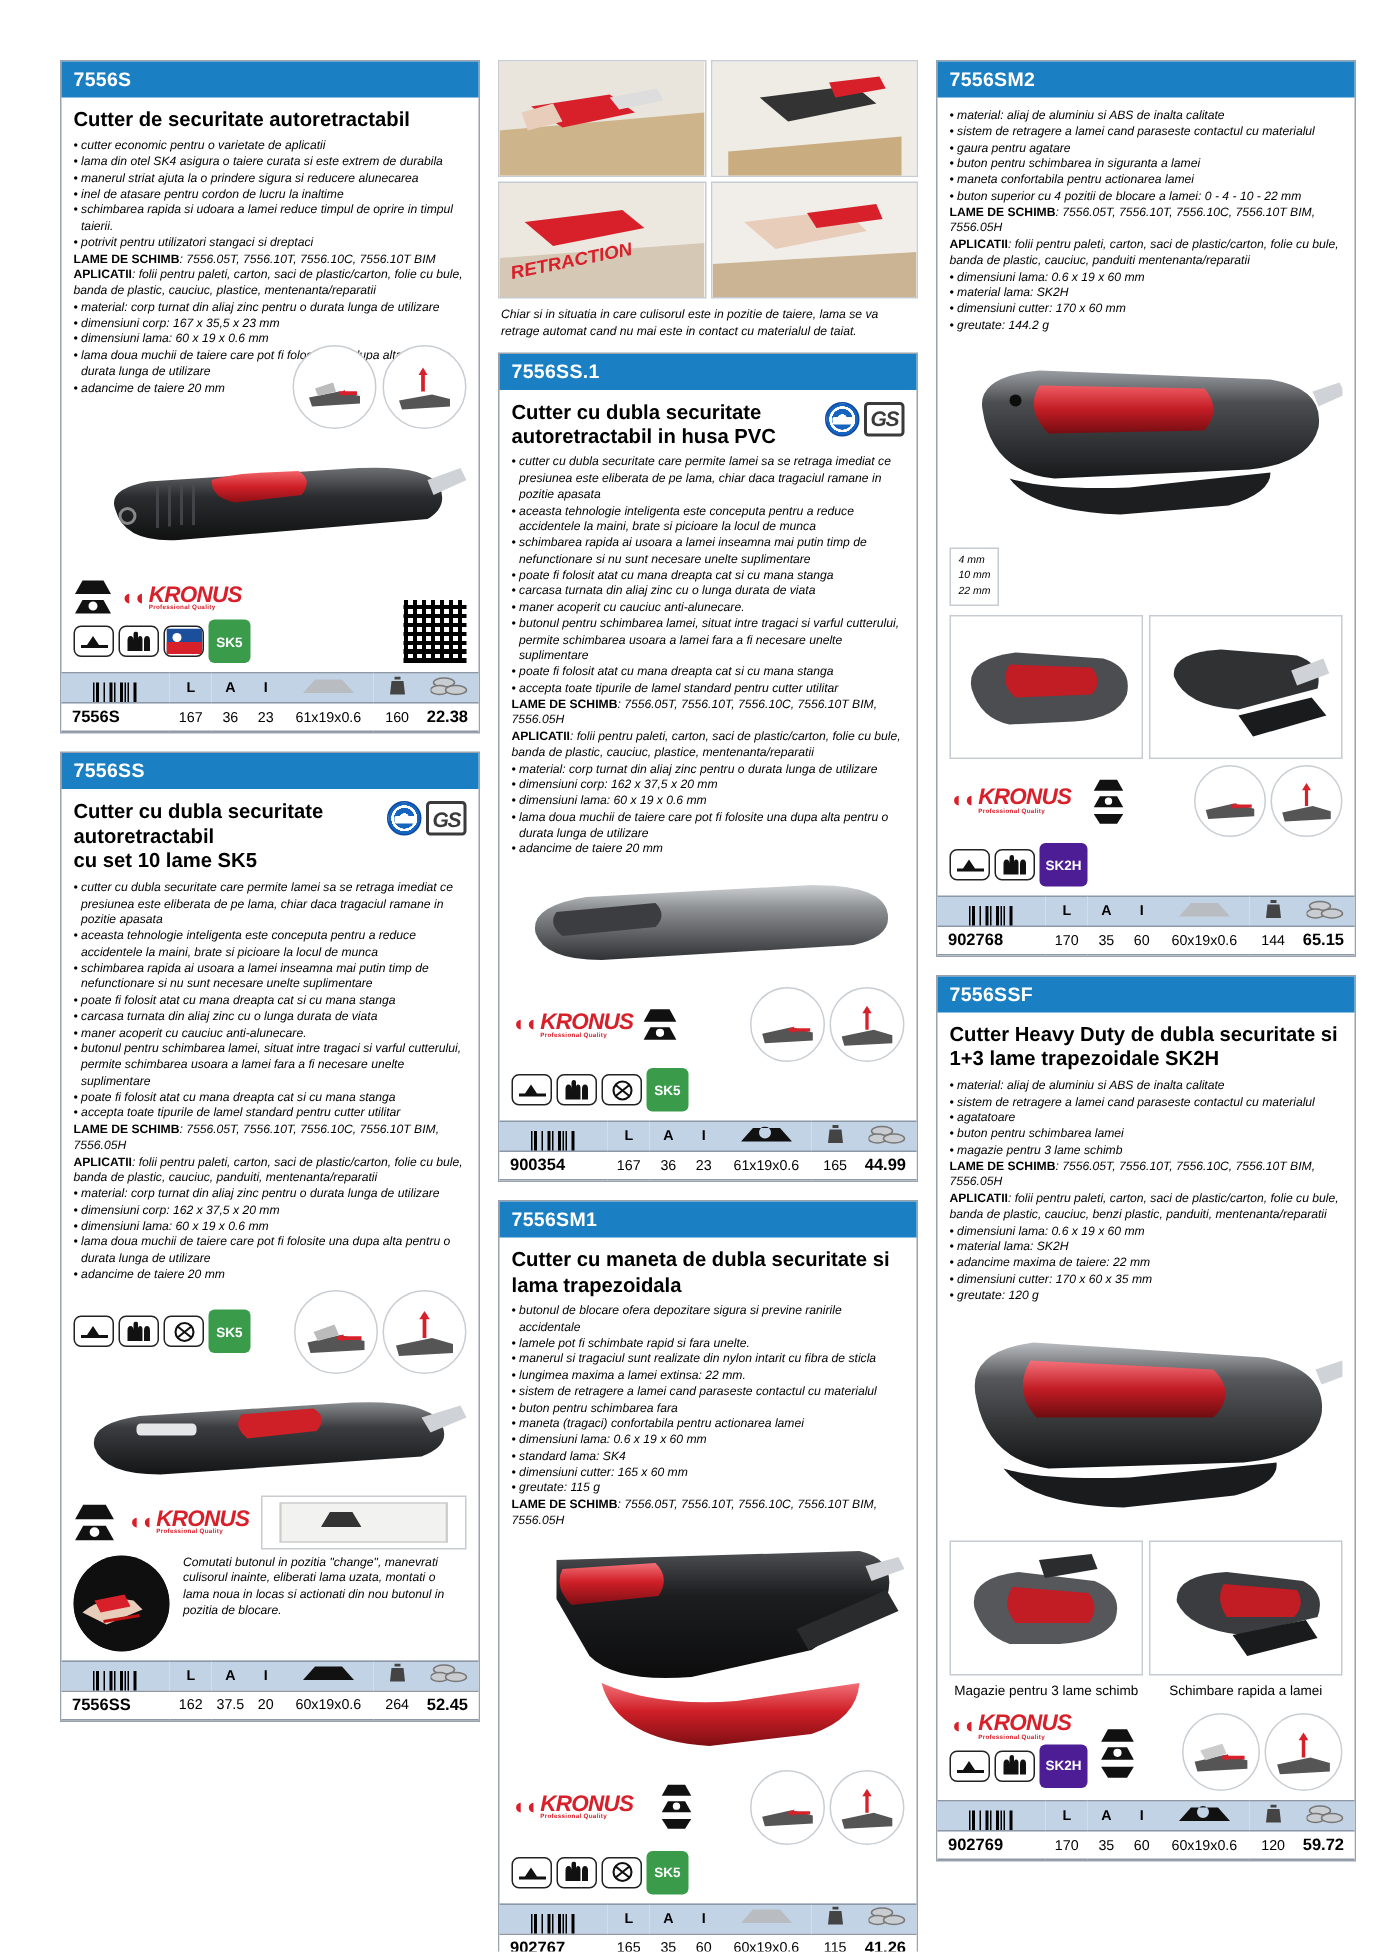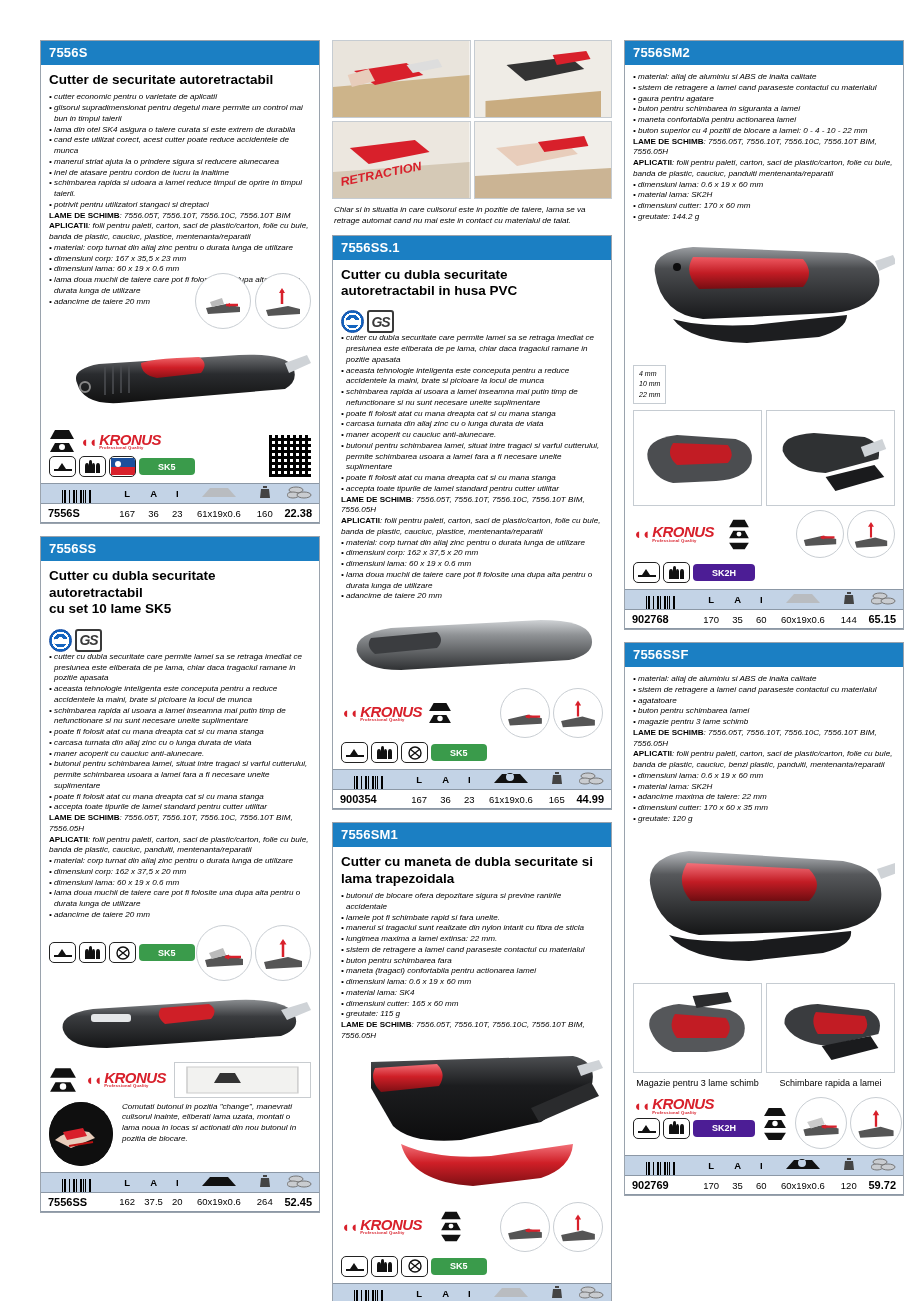--- a/index.html
+++ b/index.html
@@ -30,21 +30,21 @@
     letter-spacing: .2px;
   }
   .block-body { padding: 7px 8px 6px 8px; }
   h2.title {
     font-size: 13.5px;
     font-weight: bold;
     line-height: 1.22;
     margin-bottom: 4px;
     padding-right: 2px;
   }
-  .title-row { display: flex; justify-content: space-between; align-items: flex-start; gap: 6px; flex-direction: column; }
+  .title-row { display: flex; justify-content: space-between; align-items: flex-start; gap: 6px; }
   .title-row h2.title { flex: 1; }
   ul.feat { list-style: none; }
   ul.feat li {
     font-size: 8.1px;
     font-style: italic;
     line-height: 1.33;
     margin-bottom: 0px;
     text-indent: -5px;
     padding-left: 5px;
   }
@@ -82,22 +82,22 @@
 
   
   .picto-row { display: flex; align-items: center; gap: 3px; padding: 5px 4px 4px 4px; flex-wrap: wrap; }
   .picto {
     width: 27px; height: 21px; border: 1.2px solid #222; border-radius: 5px;
     background: #fff; display: flex; align-items: center; justify-content: center;
     flex: 0 0 auto;
   }
   .picto svg { display: block; }
   .badge-sk {
-    min-width: 28px; height: 17px; border-radius: 4px; display: flex; align-items: center;
-    justify-content: center; color: #fff; font-size: 9px; font-weight: bold; padding: 0 19px;
+    min-width: 28px; height: 29px; border-radius: 4px; display: flex; align-items: center;
+    justify-content: center; color: #fff; font-size: 9px; font-weight: bold; padding: 0 4px;
   }
   .badge-sk5 { background: #3a9b4b; }
   .badge-sk2h { background: #4c1d95; }
   .kronus {
     display: flex; align-items: center; gap: 2px; font-style: italic; font-weight: bold;
     color: #d8202b; font-size: 15px; letter-spacing: -.5px; line-height: .9;
   }
   .kronus .kr-sub { font-size: 4.2px; font-weight: bold; letter-spacing: .2px; display:block; font-style: normal;}
   .kronus-mark { font-size: 15px; }
   .blades-stack { display: flex; flex-direction: column; gap: 2px; align-items: center; }
@@ -134,23 +134,21 @@
 <div class="cols">
 
   <div class="col">
 
     <div class="block">
       <div class="code-bar">7556S</div>
       <div class="block-body">
         <h2 class="title">Cutter de securitate autoretractabil</h2>
         <ul class="feat">
           <li>• cutter economic pentru o varietate de aplicatii</li>
-          <li>• glisorul supradimensionat pentru degetul mare permite un control mai bun in timpul taierii</li>
           <li>• lama din otel SK4 asigura o taiere curata si este extrem de durabila</li>
-          <li>• cand este utilizat corect, acest cutter poate reduce accidentele de munca</li>
           <li>• manerul striat ajuta la o prindere sigura si reducere alunecarea</li>
           <li>• inel de atasare pentru cordon de lucru la inaltime</li>
           <li>• schimbarea rapida si udoara a lamei reduce timpul de oprire in timpul taierii.</li>
           <li>• potrivit pentru utilizatori stangaci si dreptaci</li>
           <li class="nb"><b>LAME DE SCHIMB</b><span>: 7556.05T, 7556.10T, 7556.10C, 7556.10T BIM</span></li>
           <li class="nb"><b>APLICATII</b><span>: folii pentru paleti, carton, saci de plastic/carton, folie cu bule, banda de plastic, cauciuc, plastice, mentenanta/reparatii</span></li>
           <li>• material: corp turnat din aliaj zinc pentru o durata lunga de utilizare</li>
           <li>• dimensiuni corp: 167 x 35,5 x 23 mm</li>
           <li>• dimensiuni lama: 60 x 19 x 0.6 mm</li>
           <li>• lama doua muchii de taiere care pot fi folosite una dupa alta pentru o durata lunga de utilizare</li>
@@ -644,21 +642,21 @@
         <h2 class="title">Cutter cu maneta de dubla securitate si lama trapezoidala</h2>
         <ul class="feat">
           <li>• butonul de blocare ofera depozitare sigura si previne ranirile accidentale</li>
           <li>• lamele pot fi schimbate rapid si fara unelte.</li>
           <li>• manerul si tragaciul sunt realizate din nylon intarit cu fibra de sticla</li>
           <li>• lungimea maxima a lamei extinsa: 22 mm.</li>
           <li>• sistem de retragere a lamei cand paraseste contactul cu materialul</li>
           <li>• buton pentru schimbarea fara</li>
           <li>• maneta (tragaci) confortabila pentru actionarea lamei</li>
           <li>• dimensiuni lama: 0.6 x 19 x 60 mm</li>
-          <li>• material lama: SK4</li>
+          <li>• standard lama: SK4</li>
           <li>• dimensiuni cutter: 165 x 60 mm</li>
           <li>• greutate: 115 g</li>
           <li class="nb"><b>LAME DE SCHIMB</b><span>: 7556.05T, 7556.10T, 7556.10C, 7556.10T BIM, 7556.05H</span></li>
         </ul>
 
         <div class="cutter-photo" style="height:150px;margin:6px 0 4px 0;">
           <svg width="264" height="150" viewBox="0 0 264 150">
             <defs>
               <linearGradient id="g4" x1="0" y1="0" x2="0" y2="1">
                 <stop offset="0" stop-color="#4d4f52"></stop>
@@ -942,20 +940,21 @@
             <td>144</td>
             <td class="price">65.15</td>
           </tr>
         </tbody>
       </table>
     </div>
 
     <div class="block">
       <div class="code-bar">7556SSF</div>
       <div class="block-body">
+        <h2 class="title">Cutter Heavy Duty de dubla securitate si 1+3 lame trapezoidale SK2H</h2>
         <ul class="feat">
           <li>• material: aliaj de aluminiu si ABS de inalta calitate</li>
           <li>• sistem de retragere a lamei cand paraseste contactul cu materialul</li>
           <li>• agatatoare</li>
           <li>• buton pentru schimbarea lamei</li>
           <li>• magazie pentru 3 lame schimb</li>
           <li class="nb"><b>LAME DE SCHIMB</b><span>: 7556.05T, 7556.10T, 7556.10C, 7556.10T BIM, 7556.05H</span></li>
           <li class="nb"><b>APLICATII</b><span>: folii pentru paleti, carton, saci de plastic/carton, folie cu bule, banda de plastic, cauciuc, benzi plastic, panduiti, mentenanta/reparatii</span></li>
           <li>• dimensiuni lama: 0.6 x 19 x 60 mm</li>
           <li>• material lama: SK2H</li>

